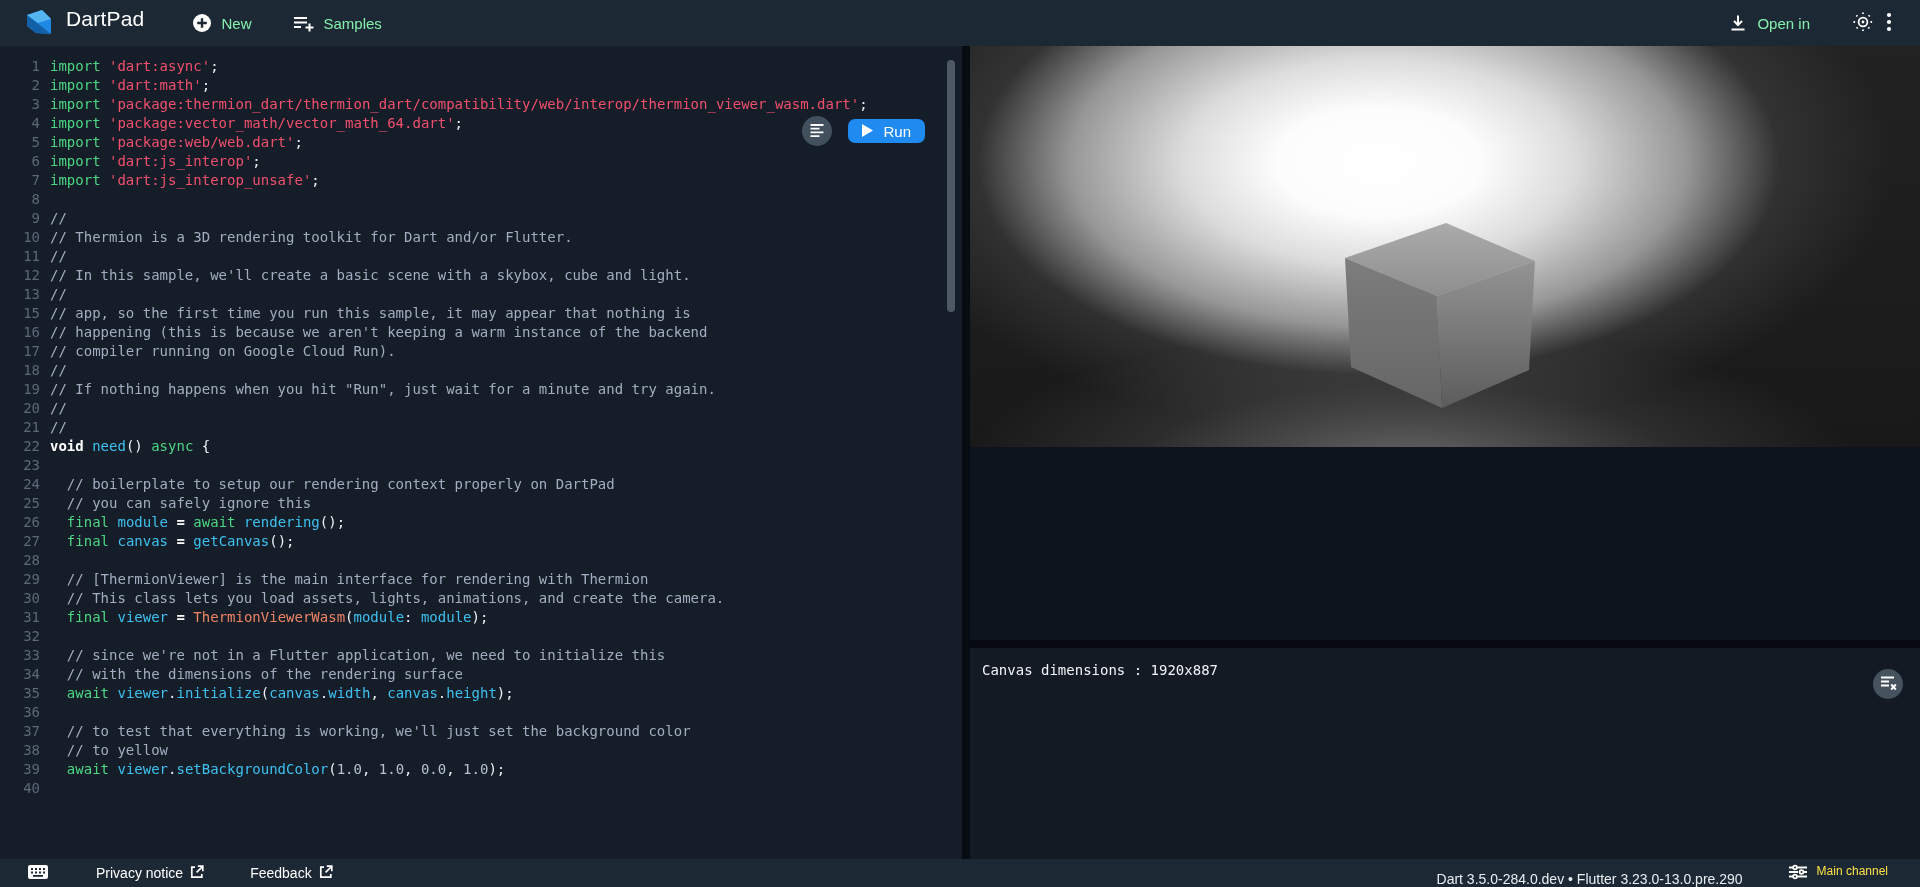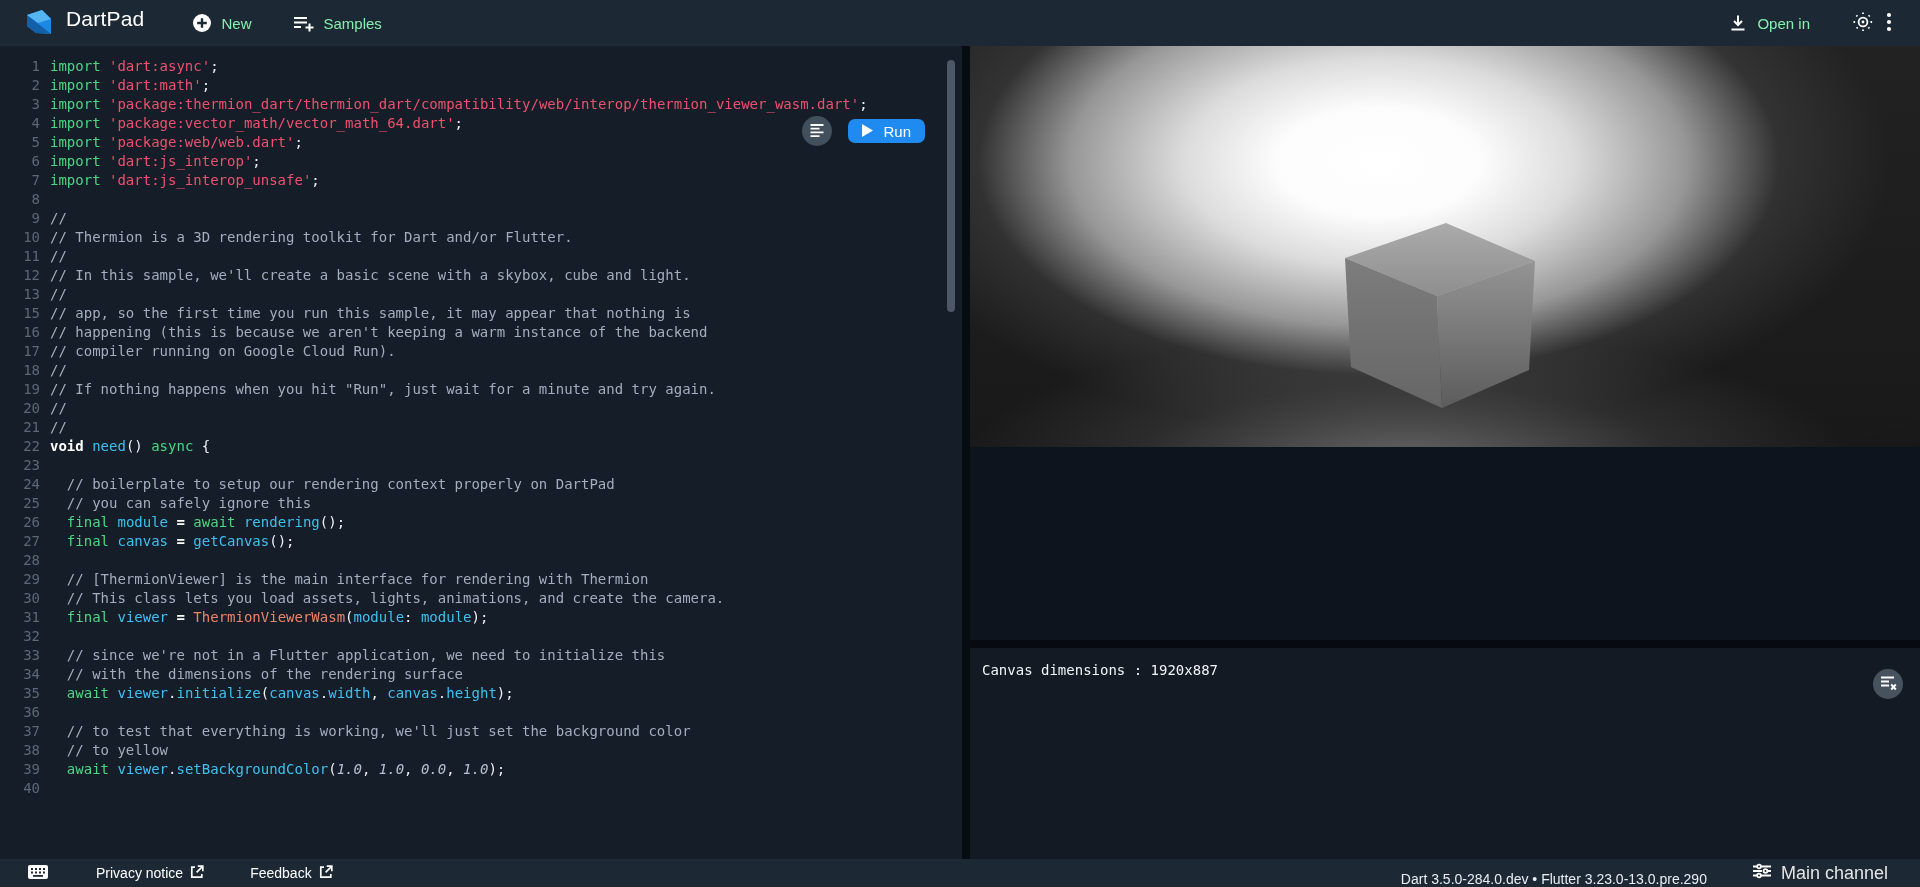--- a/index.html
+++ b/index.html
@@ -21,21 +21,21 @@
   .code-scroll{padding-top:11px;font-family:"DejaVu Sans Mono",monospace;font-size:14px;line-height:19px;}
   .cl{display:flex;height:19px;}
   .ln{width:40px;flex:none;text-align:right;padding-right:10px;color:#5c6878;user-select:none;}
   .ct{white-space:pre;color:#edf1f6;}
   .tk-kw{color:#4cd683;}
   .tk-str{color:#f0506e;}
   .tk-id{color:#3ec1f0;}
   .tk-cls{color:#ef8465;}
   .tk-cmt{color:#a3adbf;}
   .tk-pln{color:#edf1f6;}
-  .tk-num{color:#b7c1ce;font-style:italic;}
+  .tk-num{color:#b7c1ce;}
   .tk-wb{color:#ffffff;font-weight:bold;}
   .editor-actions{position:absolute;top:70px;right:37px;display:flex;align-items:center;gap:16px;}
   .fmt{width:30px;height:30px;border-radius:50%;background:#41505c;border:none;display:flex;align-items:center;justify-content:center;cursor:pointer;}
   .run{height:24px;min-width:70px;border:none;border-radius:7px;background:#1f8bf1;color:#fff;font-family:Liberation Sans, sans-serif;font-size:15px;display:flex;align-items:center;justify-content:center;gap:10px;padding:0 14px;cursor:pointer;}
   .scrollbar-thumb{position:absolute;top:14px;right:7px;width:8px;height:252px;border-radius:4px;background:#4d5864;}
   .vsplit{width:8px;flex:none;background:#070c12;cursor:col-resize;}
   
   .right{flex:1;display:flex;flex-direction:column;min-width:0;background:#86efac;}
   .render-canvas{height:401px;flex:none;position:relative;
     background:
@@ -49,21 +49,21 @@
   .console{height:211px;flex:none;background:#131a24;position:relative;box-sizing:border-box;padding:14px 12px;}
   .console-text{font-family:"DejaVu Sans Mono",monospace;font-size:14px;color:#f2f5f8;}
   .clear{position:absolute;top:21px;right:17px;width:30px;height:30px;border-radius:50%;border:none;background:#46535f;display:flex;align-items:center;justify-content:center;cursor:pointer;}
   
   footer{height:28px;flex:none;background:#1c2834;display:flex;align-items:center;justify-content:space-between;padding:0 26px 0 28px;box-sizing:border-box;font-size:14px;}
   .f-left,.f-right{display:flex;align-items:center;}
   .f-link{display:flex;align-items:center;gap:7px;background:none;border:none;color:#fff;font-family:inherit;font-size:14px;cursor:pointer;}
   .kb{background:none;border:none;padding:0;margin-right:42px;display:flex;cursor:pointer;}
   .privacy{margin-right:34px;}
   .version{color:#e8edf2;margin-right:40px;margin-top:12px;}
-  .channel{display:flex;align-items:center;gap:10px;background:none;border:none;color:#e5e5e5;font-family:inherit;font-size:18px;cursor:pointer;}
+  .channel{display:flex;gap:10px;background:none;border:none;color:#fde047;font-family:inherit;font-size:12px;cursor:pointer;}
 </style>
 </head>
 <body>
 
 <div class="app">
 
   <header>
     <div class="h-left">
       <span class="logo">
         <svg width="30" height="30" viewBox="0 0 30 30">

